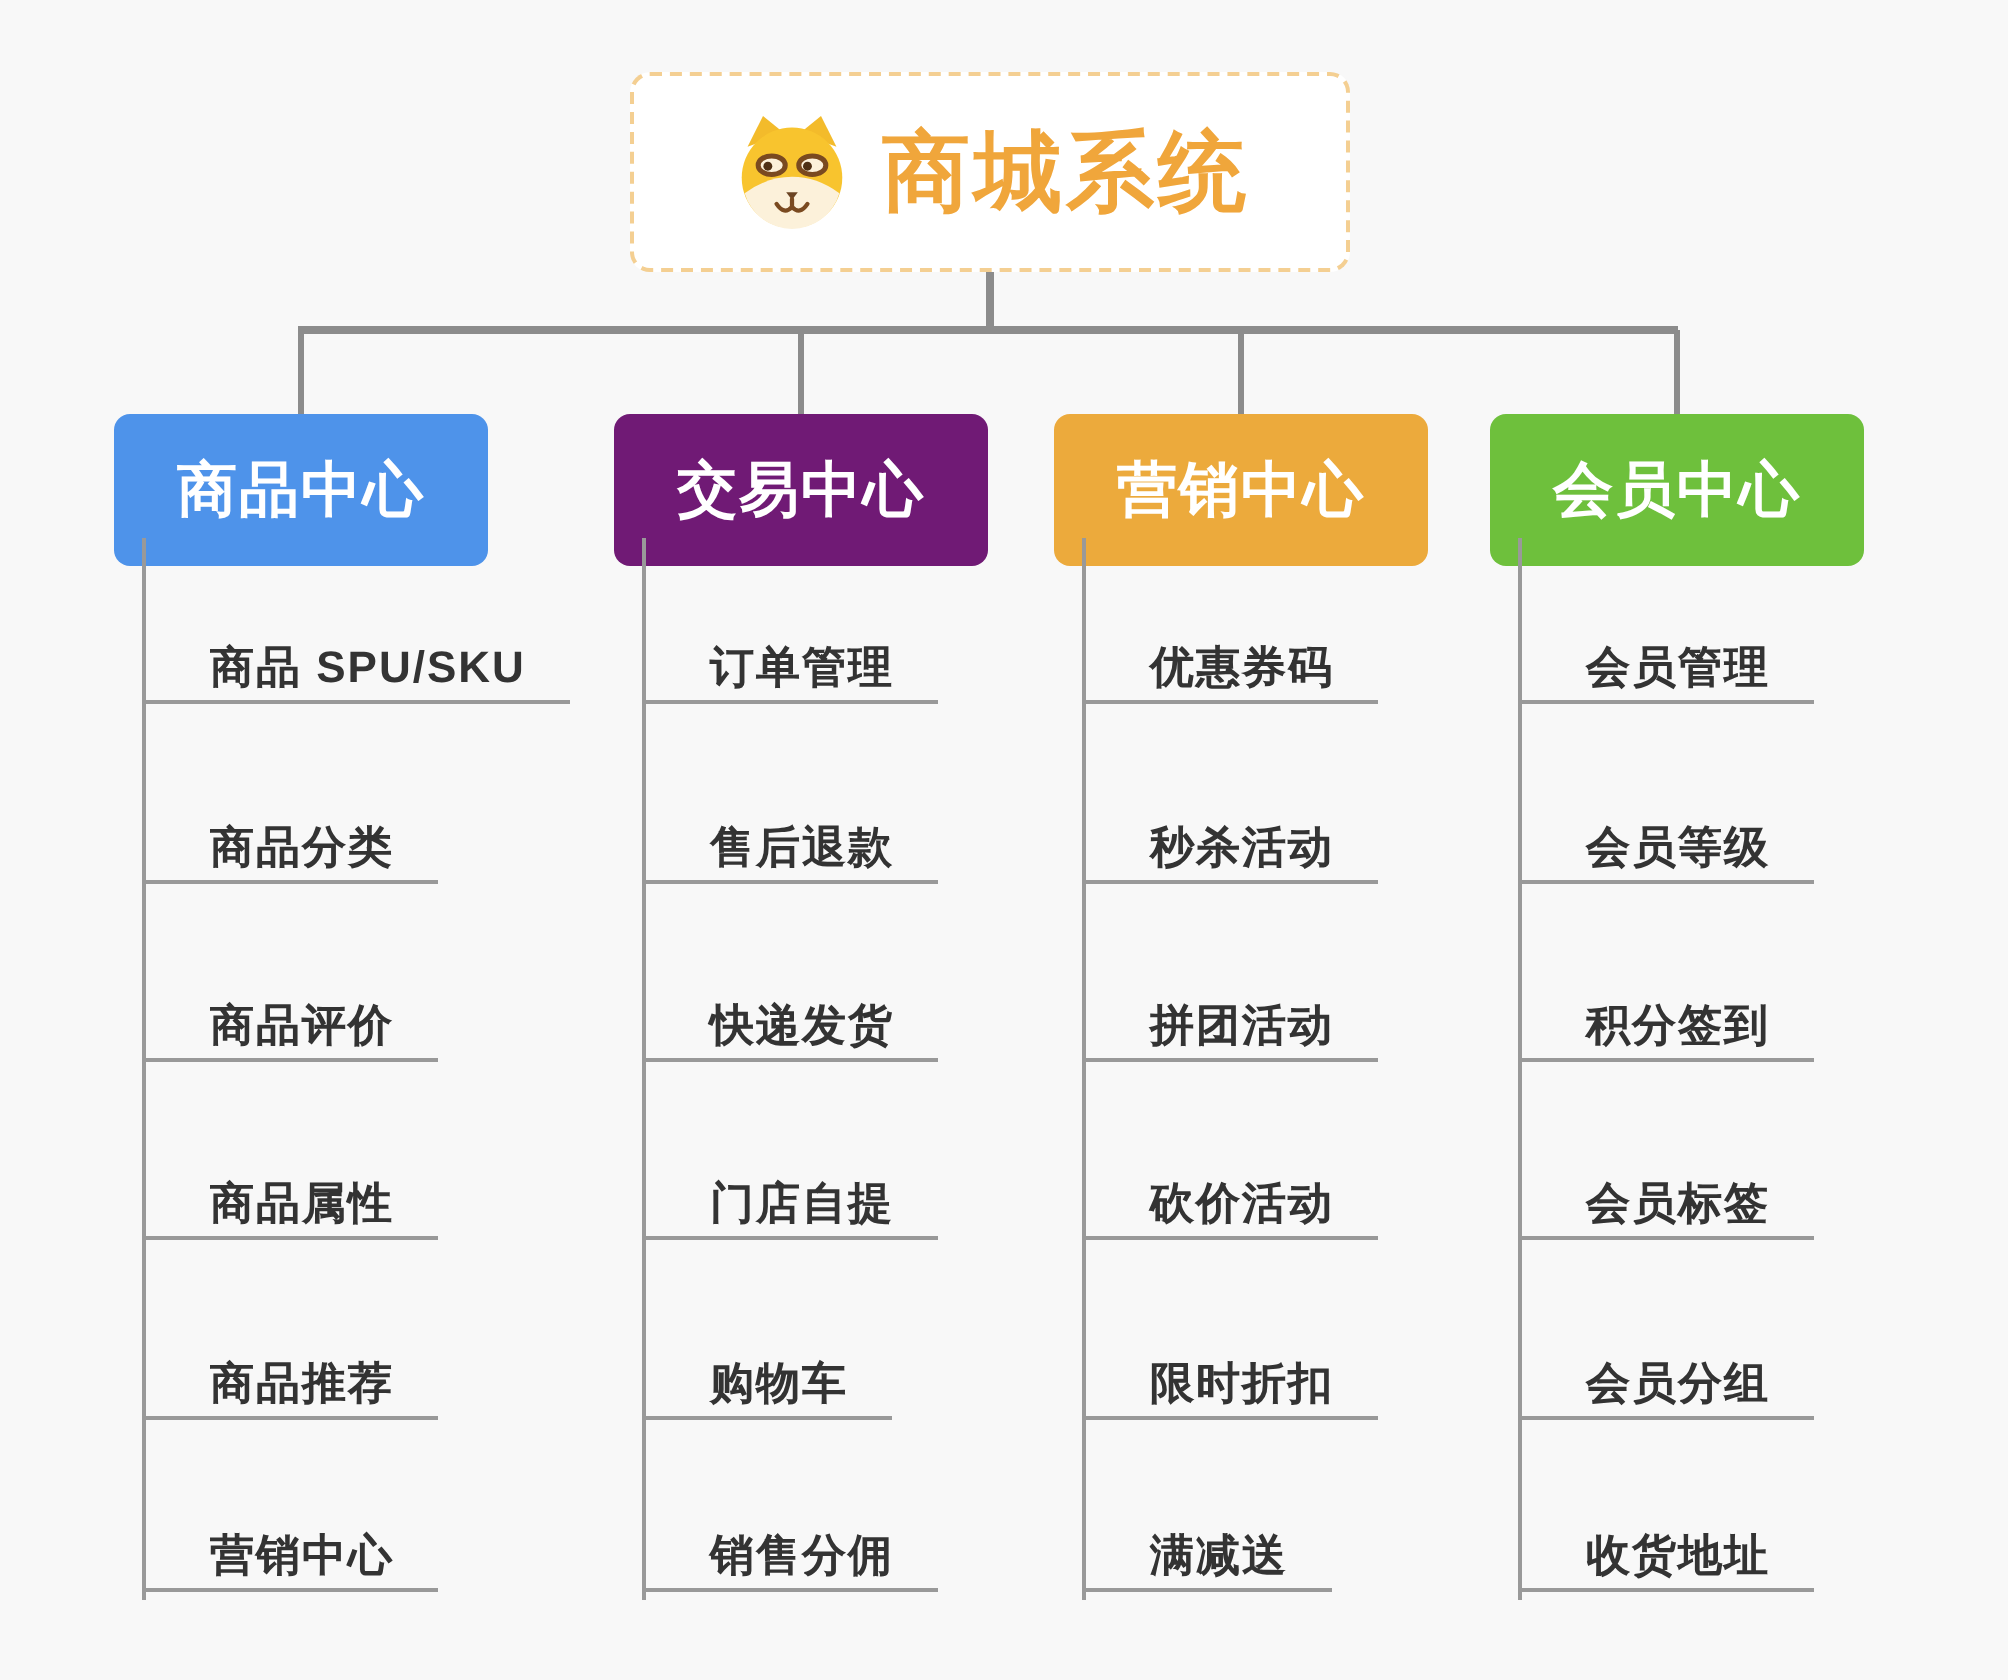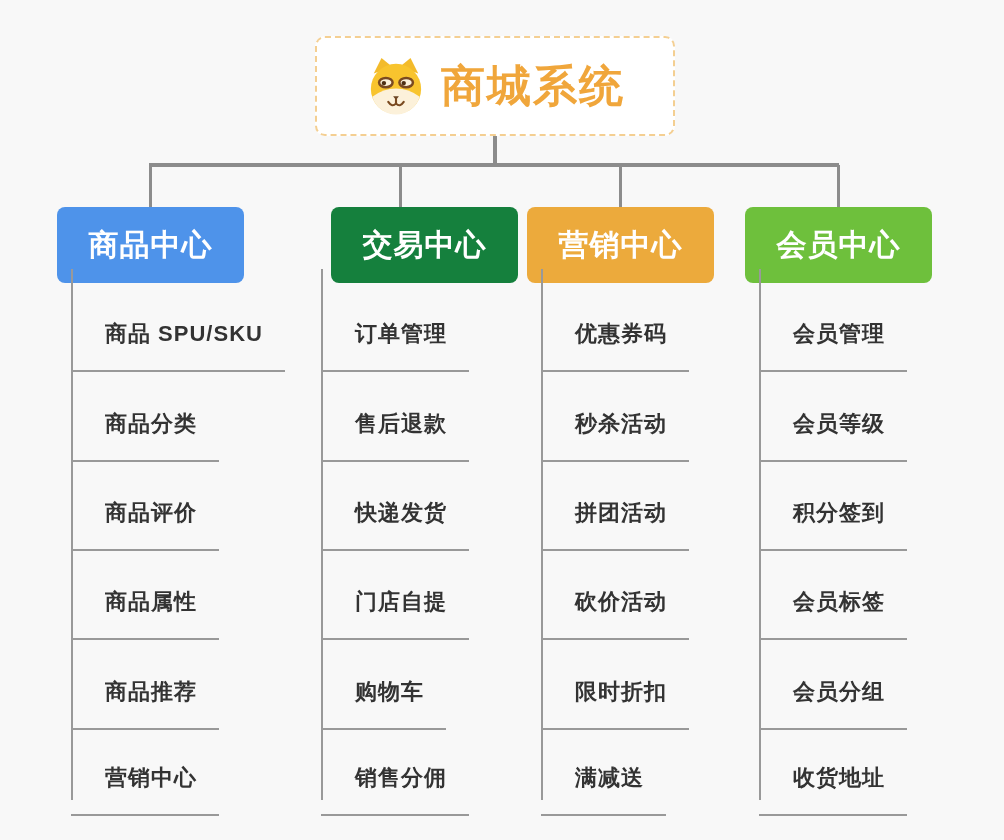--- a/index.html
+++ b/index.html
@@ -26,21 +26,21 @@
   .branch.c1{left:57px;} .branch.c2{left:307px;} .branch.c3{left:527px;} .branch.c4{left:745px;}
   .branch-header{
     width:187px;height:76px;border-radius:8px;
     display:flex;align-items:center;justify-content:center;
     color:#ffffff;font-size:30px;letter-spacing:1px;white-space:nowrap;
   }
   .trunk{position:absolute;left:14px;top:62px;width:2px;height:531px;background:#999999;}
   .item{
     position:absolute;left:14px;white-space:nowrap;
     font-size:22px;line-height:28px;color:#333333;letter-spacing:1px;
-    padding:0 22px 22px 34px;border-bottom:2px solid #999999;
+    padding:0 22px 2px 34px;border-bottom:2px solid #999999;
   }
   .item.i1{top:113px;} .item.i2{top:203px;} .item.i3{top:292px;}
   .item.i4{top:381px;} .item.i5{top:471px;} .item.i6{top:557px;}
 </style>
 </head>
 <body>
 
 <div class="canvas">
 
   <div class="root-node">
@@ -73,21 +73,21 @@
     <div class="trunk"></div>
     <div class="item i1">商品 SPU/SKU</div>
     <div class="item i2">商品分类</div>
     <div class="item i3">商品评价</div>
     <div class="item i4">商品属性</div>
     <div class="item i5">商品推荐</div>
     <div class="item i6">营销中心</div>
   </div>
 
   <div class="branch c2">
-    <div class="branch-header" style="background-color: #15803d; margin-left: 24px;">交易中心</div>
+    <div class="branch-header" style="background-color: #701a75;">交易中心</div>
     <div class="trunk"></div>
     <div class="item i1">订单管理</div>
     <div class="item i2">售后退款</div>
     <div class="item i3">快递发货</div>
     <div class="item i4">门店自提</div>
     <div class="item i5">购物车</div>
     <div class="item i6">销售分佣</div>
   </div>
 
   <div class="branch c3">

